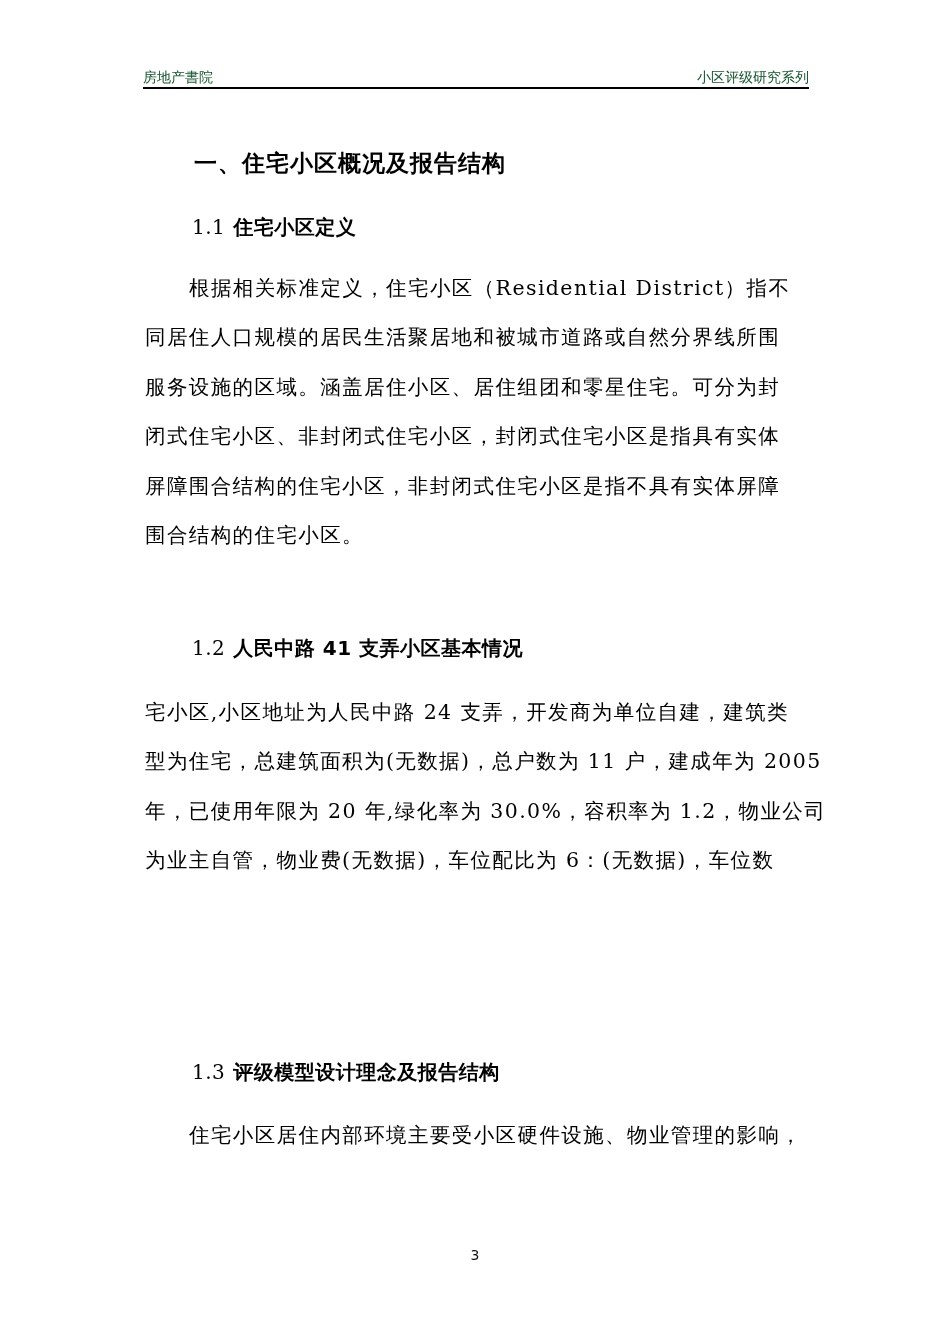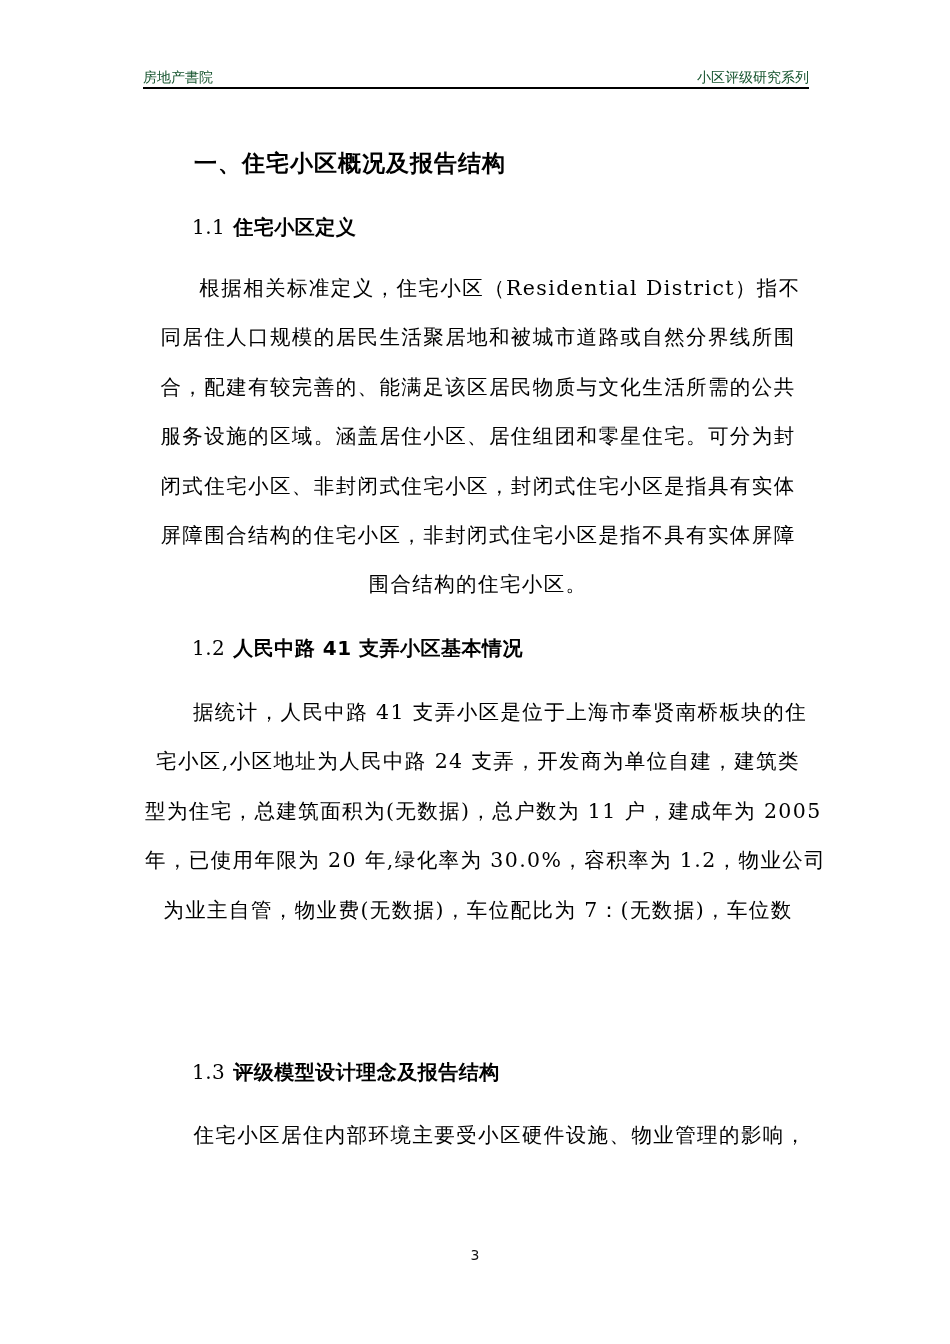--- a/index.html
+++ b/index.html
@@ -67,21 +67,20 @@
       position: absolute;
       left: 145px;
       width: 666px;
     }
     .line {
       height: 49.4px;
       line-height: 49.4px;
       font-size: 20.5px;
       white-space: nowrap;
       letter-spacing: 1.4px;
-      text-align: center;
     }
     .line.indent { padding-left: 44px; }
     .page-number {
       position: absolute;
       left: 0;
       width: 950px;
       top: 1247px;
       text-align: center;
       font-family: "DejaVu Sans", "Liberation Sans", sans-serif;
       font-size: 14px;
@@ -98,36 +97,34 @@
 <div class="header-rule"></div>
 
 <div class="h1">一、住宅小区概况及报告结构</div>
 
 <div class="h2" style="top:212px;">
   <span class="num">1.1</span><span>住宅小区定义</span>
 </div>
 <div class="para" style="top:264px;">
   <div class="line indent">根据相关标准定义，住宅小区（Residential District）指不</div>
   <div class="line">同居住人口规模的居民生活聚居地和被城市道路或自然分界线所围</div>
-  <div class="line">合，配建有较完善的、能满足该区居民物质与文化生活所需的公共</div>
   <div class="line">服务设施的区域。涵盖居住小区、居住组团和零星住宅。可分为封</div>
   <div class="line">闭式住宅小区、非封闭式住宅小区，封闭式住宅小区是指具有实体</div>
   <div class="line">屏障围合结构的住宅小区，非封闭式住宅小区是指不具有实体屏障</div>
   <div class="line">围合结构的住宅小区。</div>
 </div>
 
 <div class="h2" style="top:633px;">
   <span class="num">1.2</span><span>人民中路 41 支弄小区基本情况</span>
 </div>
 <div class="para" style="top:688px;">
-  <div class="line indent">据统计，人民中路 41 支弄小区是位于上海市奉贤南桥板块的住</div>
   <div class="line">宅小区,小区地址为人民中路 24 支弄，开发商为单位自建，建筑类</div>
   <div class="line">型为住宅，总建筑面积为(无数据)，总户数为 11 户，建成年为 2005</div>
   <div class="line">年，已使用年限为 20 年,绿化率为 30.0%，容积率为 1.2，物业公司</div>
-  <div class="line">为业主自管，物业费(无数据)，车位配比为 7：(无数据)，车位数</div>
+  <div class="line">为业主自管，物业费(无数据)，车位配比为 6：(无数据)，车位数</div>
 </div>
 
 <div class="h2" style="top:1057px;">
   <span class="num">1.3</span><span>评级模型设计理念及报告结构</span>
 </div>
 <div class="para" style="top:1111px;">
   <div class="line indent">住宅小区居住内部环境主要受小区硬件设施、物业管理的影响，</div>
 </div>
 
 <div class="page-number">3</div>

